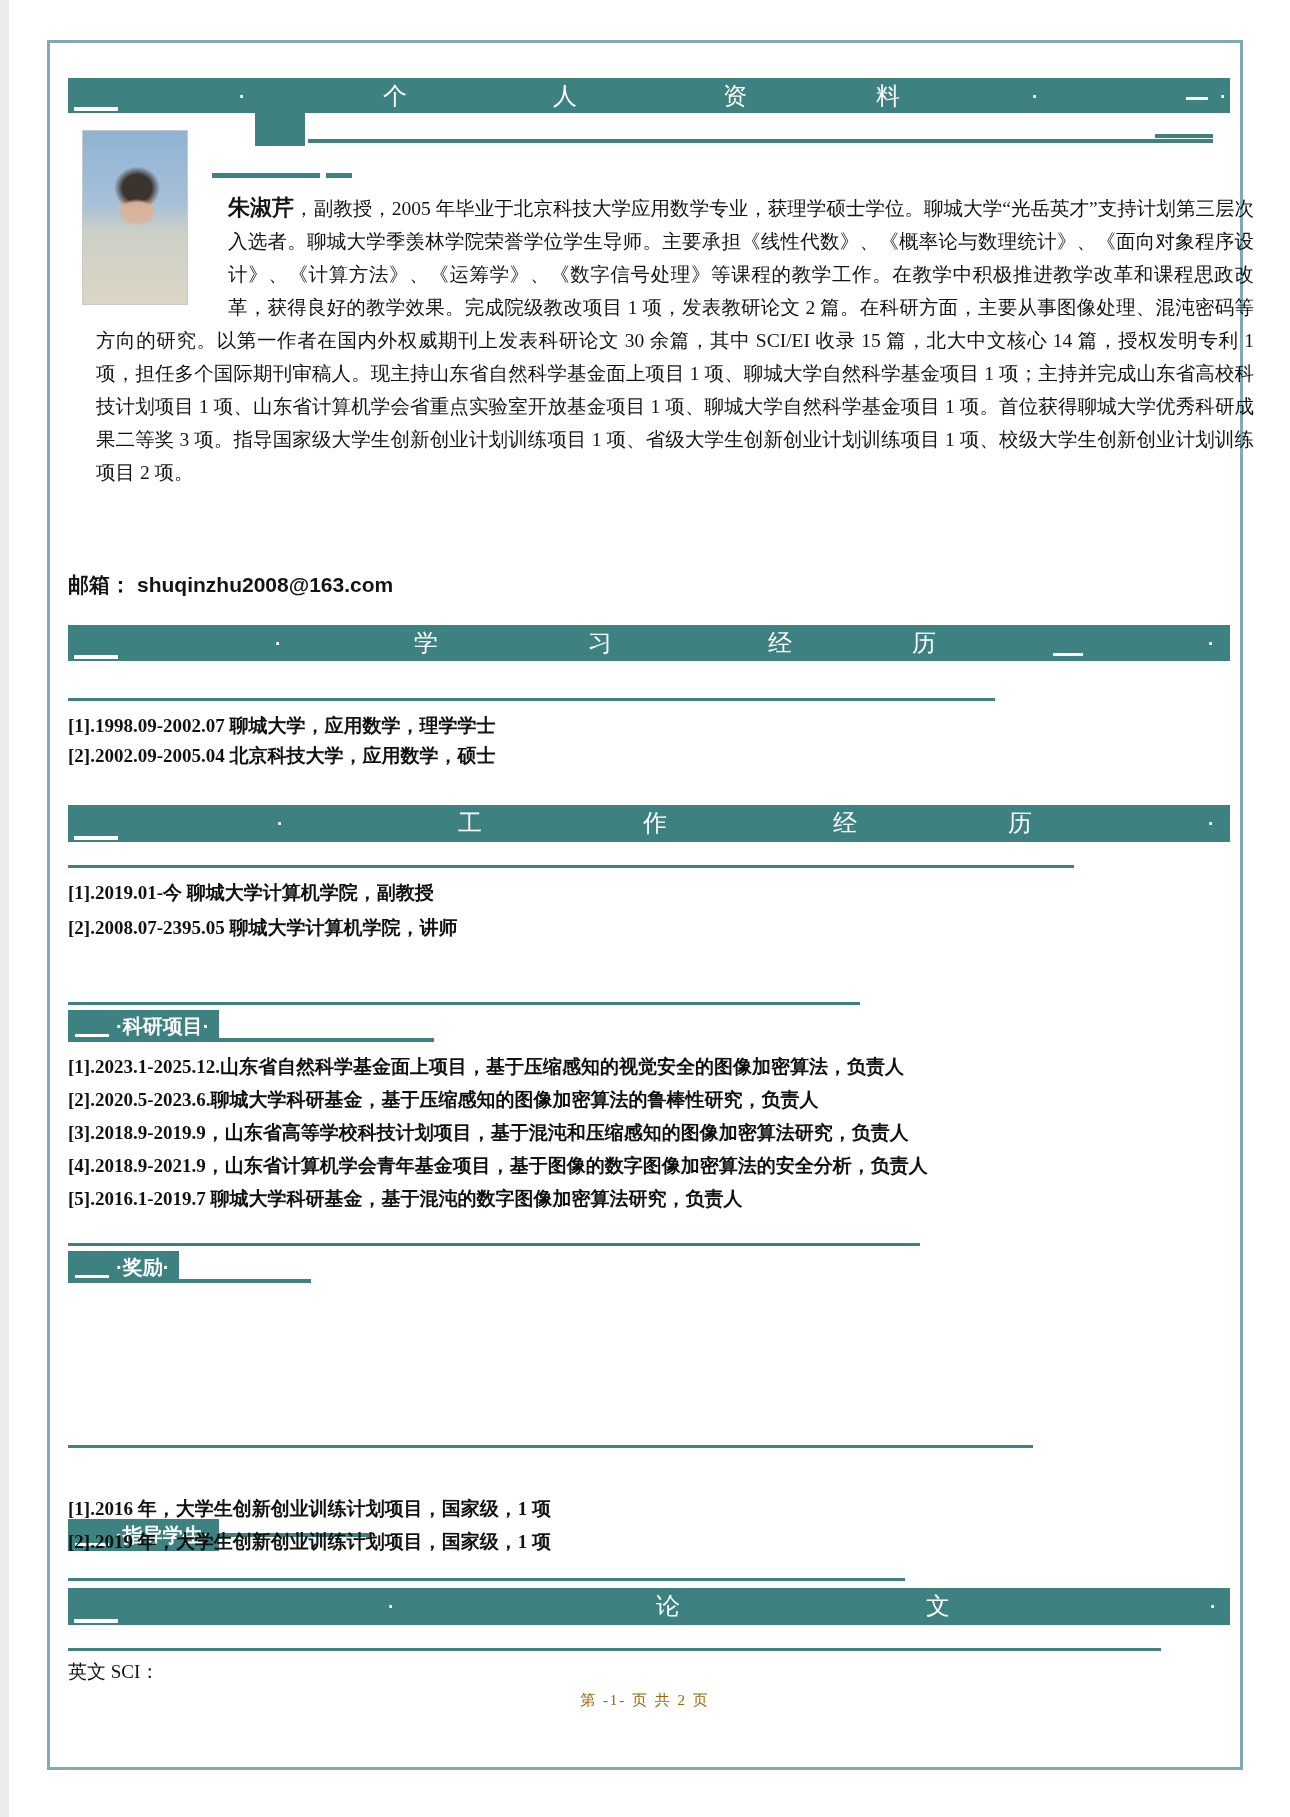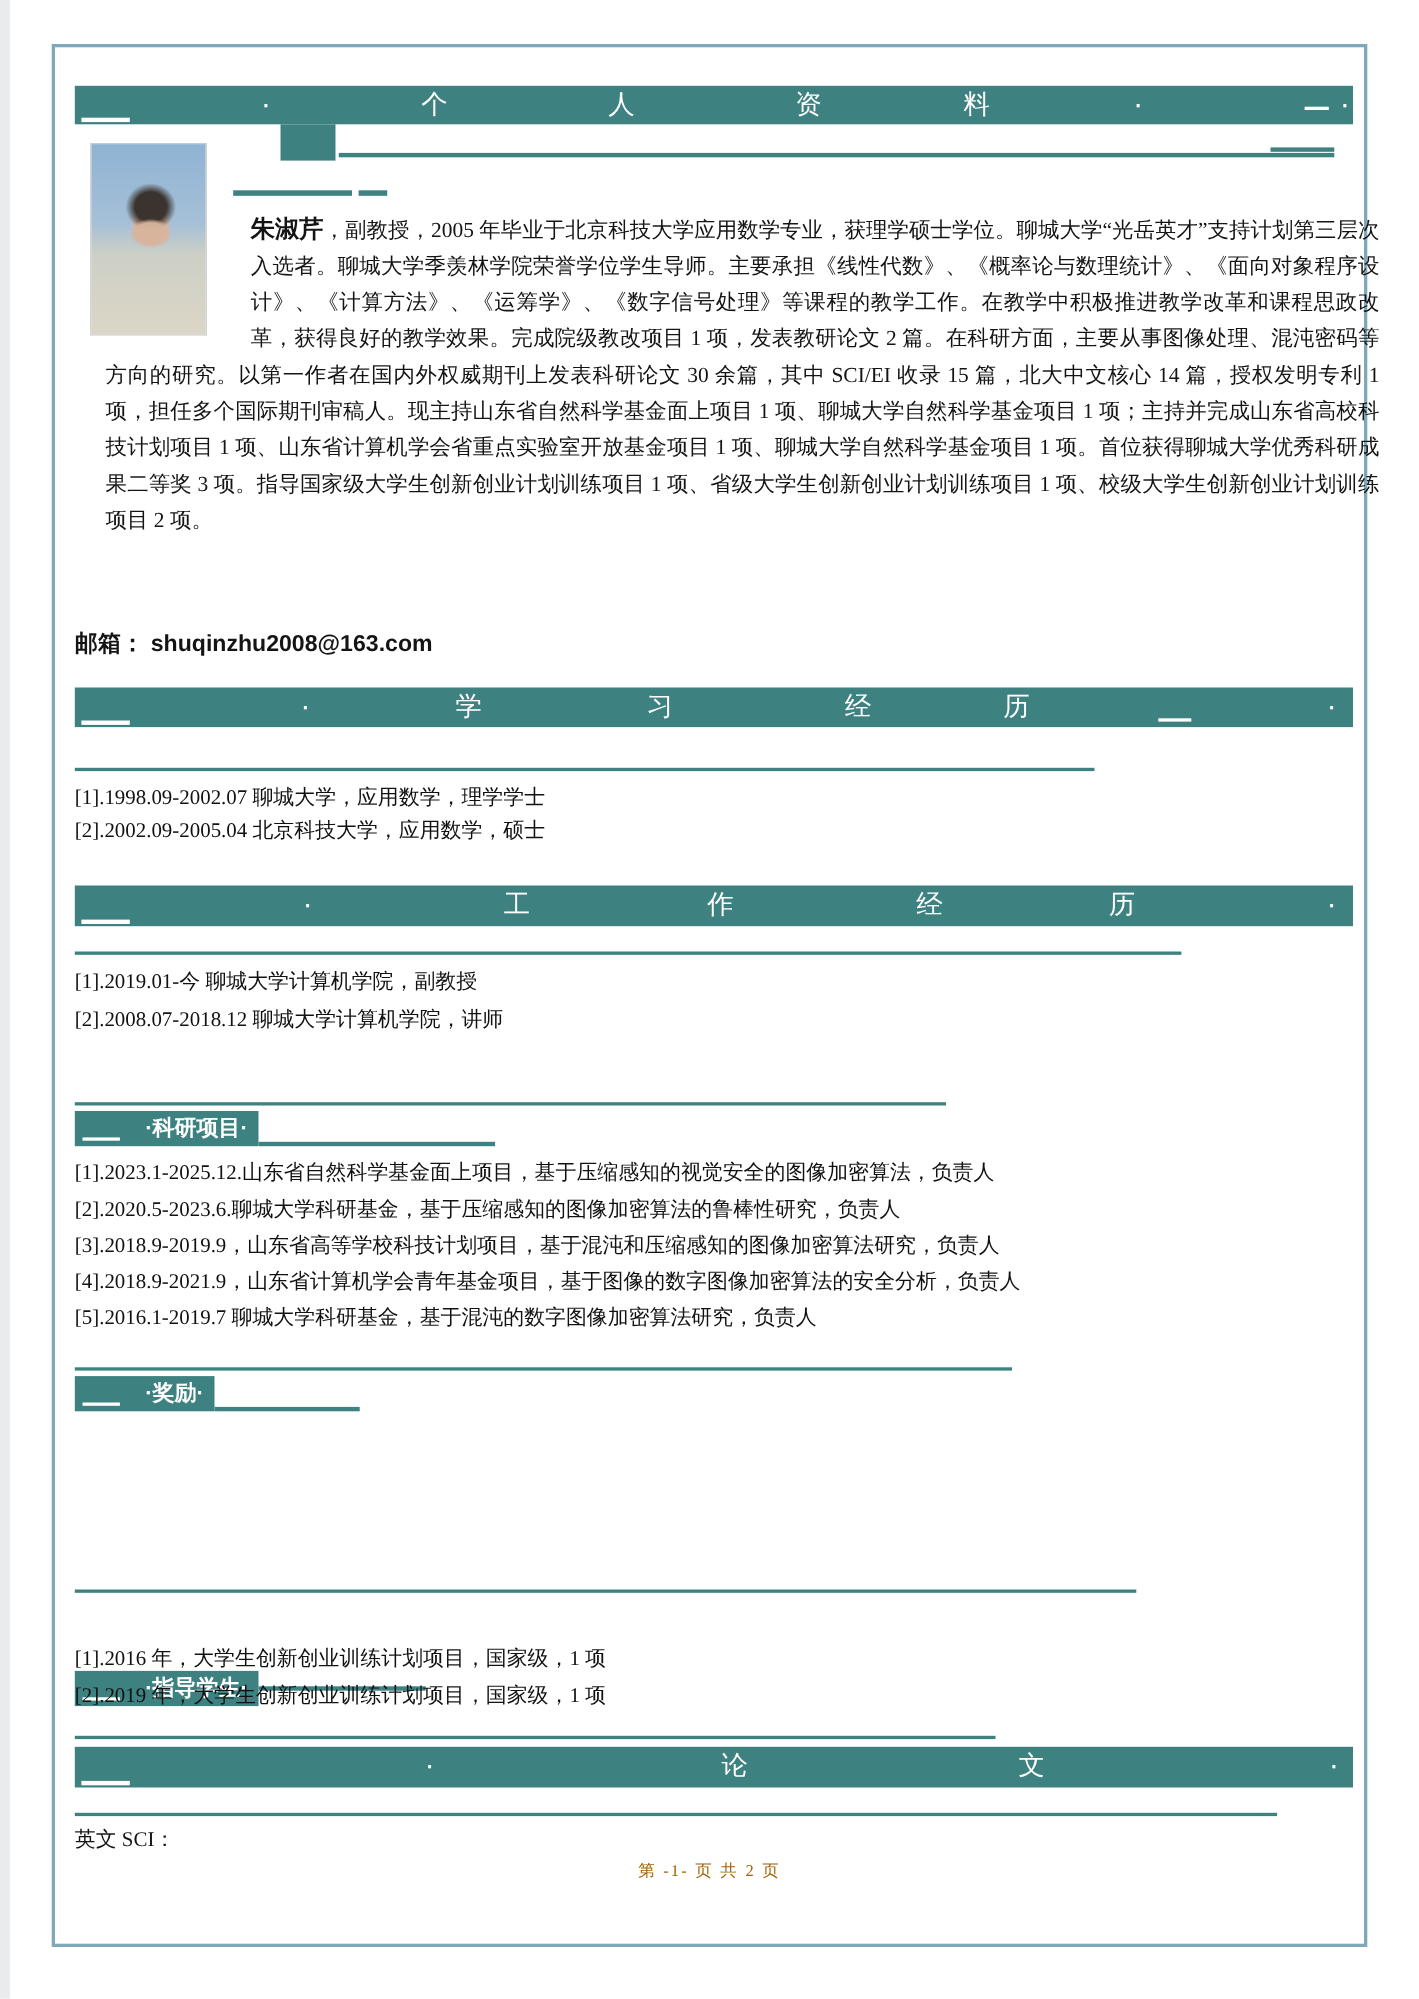--- a/index.html
+++ b/index.html
@@ -40,30 +40,30 @@
   .bio{
     position:absolute;left:18px;top:148px;width:1158px;
     font-size:19.5px;line-height:33px;text-align:justify;margin-left:28px;
   }
   .bio .spacer{float:left;width:132px;height:112px;}
   .bio b{font-family:"Liberation Sans",sans-serif;font-size:22px;}
   .email-row{position:absolute;left:18px;top:528px;font-family:"Liberation Sans",sans-serif;font-weight:bold;font-size:21px;}
   .email-row .lbl{margin-right:6px;}
   
   .list{position:absolute;left:18px;width:1160px;font-size:19px;color:#111;}
-  .list div{white-space:nowrap;}
+  .list div{white-space:nowrap;font-weight:bold;}
   .lh30 div{line-height:30px;}
   .lh33 div{line-height:33px;}
   .lh34 div{line-height:34.5px;}
   
   .label-row{position:absolute;left:18px;display:flex;align-items:flex-end;}
   .label-box{
     position:relative;background:#3e8181;color:#ffffff;
     font-family:"Liberation Sans",sans-serif;font-weight:bold;font-size:20px;
-    padding:4px 10px 4px 64px;line-height:24px;
+    padding:4px 10px 4px 48px;line-height:24px;
   }
   .label-box .wdash{position:absolute;left:7px;bottom:5px;width:34px;height:3px;background:#ffffff;}
   .label-ext{height:4px;background:#3e8181;}
   .sci{position:absolute;left:18px;top:1616px;font-size:19px;}
   .footer{
     position:absolute;left:0;top:1648px;width:100%;text-align:center;
     color:#a16207;font-size:15px;letter-spacing:2px;
   }
 </style>
 </head>
@@ -121,21 +121,21 @@
     <span class="bch" style="left:390px">工</span>
     <span class="bch" style="left:575px">作</span>
     <span class="bch" style="left:765px">经</span>
     <span class="bch" style="left:940px">历</span>
     <span class="bdot" style="left:1138px">·</span>
     <span class="bdash"></span>
   </div>
   <div class="rule" style="left:18px;top:822px;width:1006px;"></div>
   <div class="list lh34" style="top:833px;">
     <div>[1].2019.01-今 聊城大学计算机学院，副教授</div>
-    <div>[2].2008.07-2018.12 聊城大学计算机学院，讲师</div>
+    <div>[2].2008.07-2395.05 聊城大学计算机学院，讲师</div>
   </div>
 
   <div class="rule" style="left:18px;top:959px;width:792px;"></div>
   <div class="label-row" style="top:967px;">
     <div class="label-box">
       <span class="wdash"></span>
       <span>·科研项目·</span>
     </div>
     <div class="label-ext" style="width:215px;"></div>
   </div>

